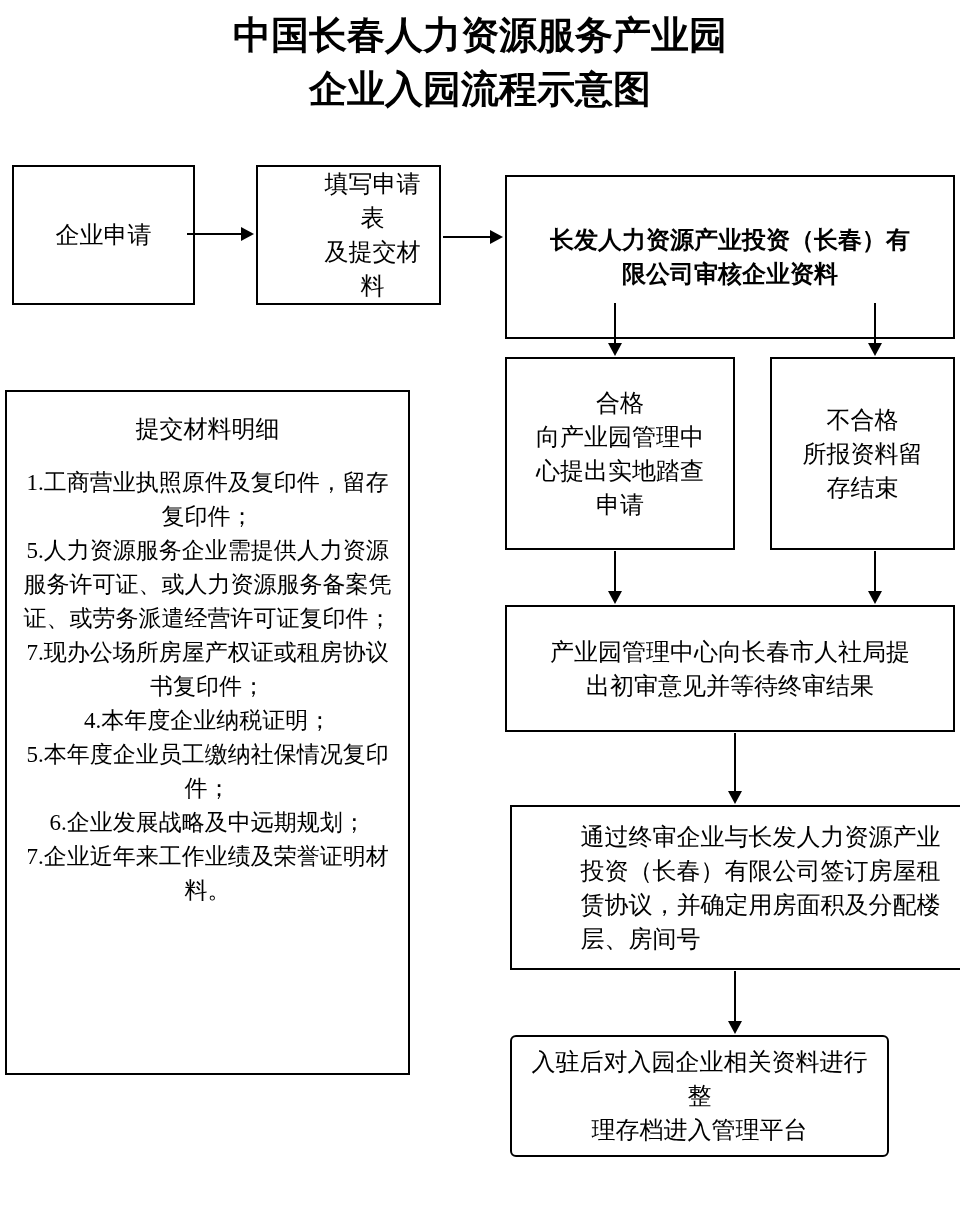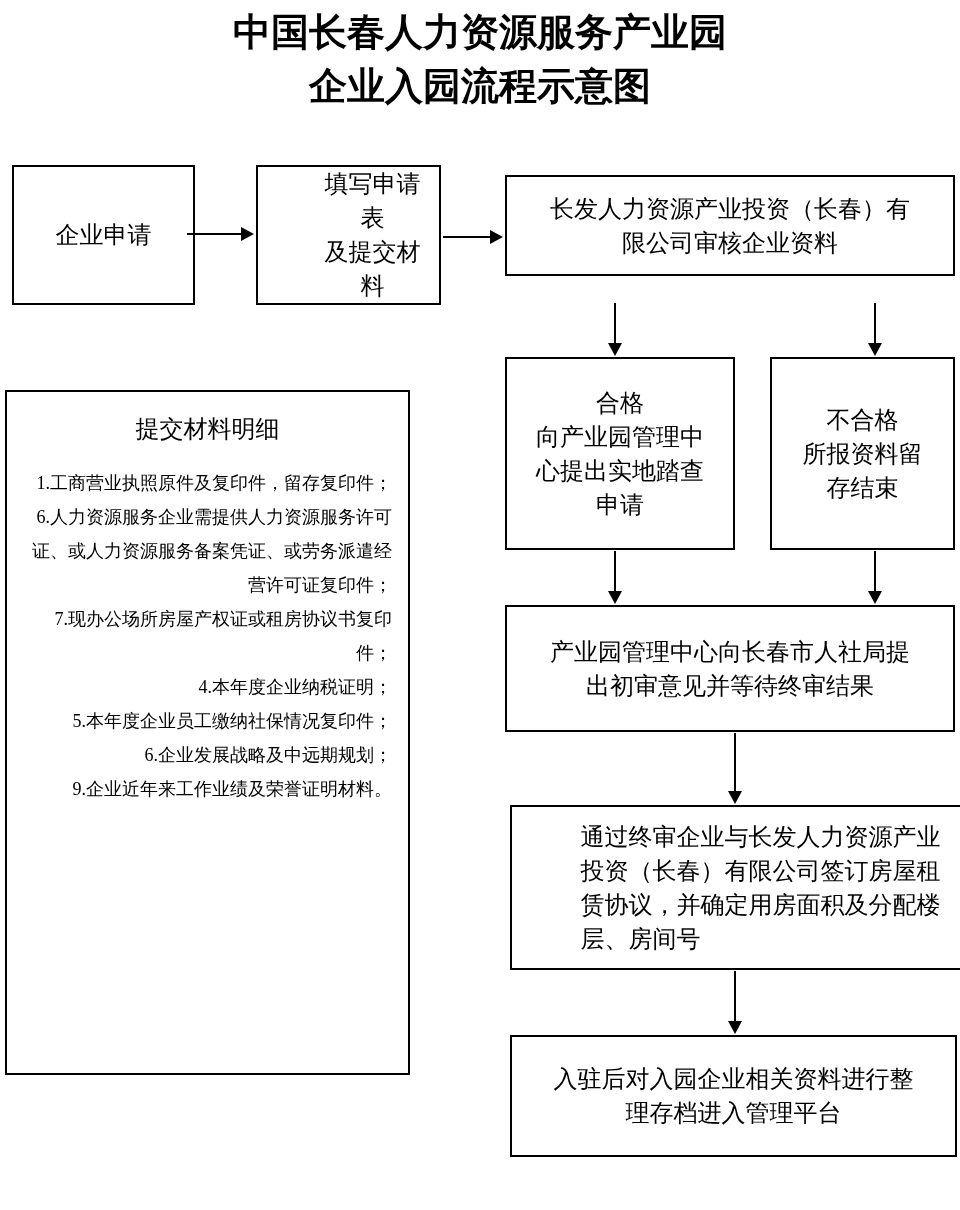--- a/index.html
+++ b/index.html
@@ -10,21 +10,20 @@
     font-family: "Liberation Serif", "DejaVu Serif", serif;
     color: #000;
   }
   .canvas { position: absolute; left: 0; top: 0; width: 960px; height: 1210px; }
 
   .title {
     position: absolute; left: 0; top: 8px; width: 960px;
     text-align: center; font-weight: bold;
     font-size: 38px; line-height: 54px;
     white-space: pre-line;
-    font-family: Liberation Mono, monospace;
   }
 
   .node {
     position: absolute;
     border: 2px solid #000;
     background: #fff;
     display: flex; align-items: center; justify-content: center;
   }
   .node .txt {
     white-space: pre-line;
@@ -39,21 +38,21 @@
     left: 5px; top: 390px; width: 405px; height: 685px;
     border: 2px solid #000; background: #fff;
     padding: 20px 16px 0 16px;
     font-family: Liberation Serif, serif;
   }
   .materials-heading {
     text-align: center; font-size: 24px; line-height: 34px;
     margin-bottom: 20px;
   }
   .materials-item {
-    font-size: 18px; line-height: 34px; text-align: right;
+    font-size: 23px; line-height: 34px; text-align: center;
   }
 
   
   .arrow-v { position: absolute; width: 14px; }
   .arrow-v::before {
     content: ""; position: absolute; left: 50%; top: 0; bottom: 12px;
     width: 2px; transform: translateX(-50%); background: #000;
   }
   .arrow-v::after {
     content: ""; position: absolute; left: 50%; bottom: 0;
@@ -89,21 +88,21 @@
 
   <div class="arrow-h" style="left:187px; top:227px; width:67px;"></div>
 
   <div class="node" style="left:256px; top:165px; width:185px; height:140px;padding-left:48px;">
     <div class="txt">填写申请表
 及提交材料</div>
   </div>
 
   <div class="arrow-h" style="left:443px; top:230px; width:60px;"></div>
 
-  <div class="node" style="left:505px; top:175px; width:450px; height:101px;">
+  <div class="node" style="left:505px; top:175px; width:450px; height:164px;font-weight:bold;">
     <div class="txt">长发人力资源产业投资（长春）有
 限公司审核企业资料</div>
   </div>
 
   <div class="arrow-v" style="left:608px; top:303px; height:53px;"></div>
   <div class="arrow-v" style="left:868px; top:303px; height:53px;"></div>
 
   <div class="node" style="left:770px; top:357px; width:185px; height:193px;">
     <div class="txt">不合格
 所报资料留
@@ -129,29 +128,29 @@
 
   <div class="node" style="left:510px; top:805px; width:501px; height:165px;">
     <div class="txt left">通过终审企业与长发人力资源产业
 投资（长春）有限公司签订房屋租
 赁协议，并确定用房面积及分配楼
 层、房间号</div>
   </div>
 
   <div class="arrow-v" style="left:728px; top:971px; height:63px;"></div>
 
-  <div class="node" style="left:510px; top:1035px; width:447px; height:122px;">
+  <div class="node" style="left:510px; top:1035px; width:379px; height:122px;border-radius:6px;">
     <div class="txt">入驻后对入园企业相关资料进行整
 理存档进入管理平台</div>
   </div>
 
   <div class="materials">
     <div class="materials-heading">提交材料明细</div>
     <div class="materials-item">1.工商营业执照原件及复印件，留存复印件；</div>
-    <div class="materials-item">6.人力资源服务企业需提供人力资源服务许可证、或人力资源服务备案凭证、或劳务派遣经营许可证复印件；</div>
+    <div class="materials-item">5.人力资源服务企业需提供人力资源服务许可证、或人力资源服务备案凭证、或劳务派遣经营许可证复印件；</div>
     <div class="materials-item">7.现办公场所房屋产权证或租房协议书复印件；</div>
     <div class="materials-item">4.本年度企业纳税证明；</div>
     <div class="materials-item">5.本年度企业员工缴纳社保情况复印件；</div>
     <div class="materials-item">6.企业发展战略及中远期规划；</div>
-    <div class="materials-item">9.企业近年来工作业绩及荣誉证明材料。</div>
+    <div class="materials-item">7.企业近年来工作业绩及荣誉证明材料。</div>
   </div>
 
 </div>
 
 </body></html>

